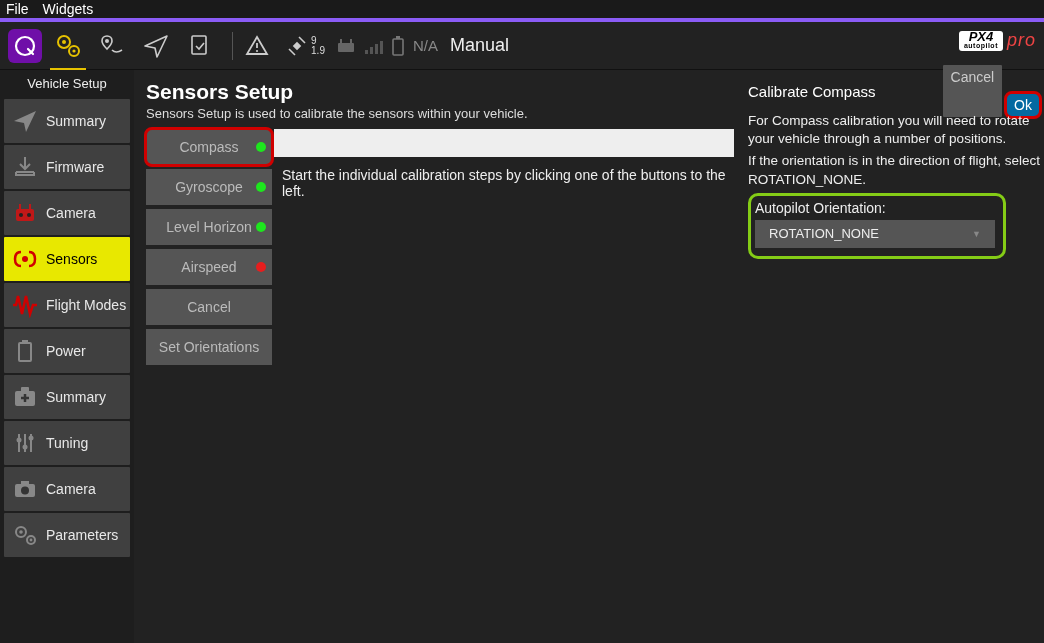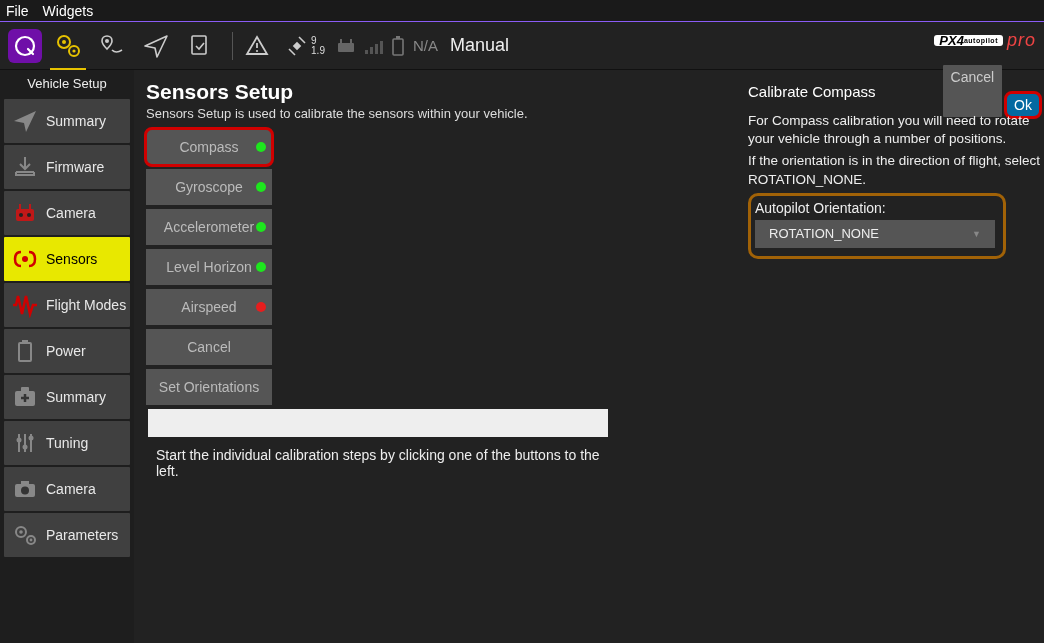--- a/index.html
+++ b/index.html
@@ -11,21 +11,21 @@
     overflow: hidden;
     font-size: 14px;
   }
   .menubar {
     height: 22px;
     background: #1a1a1a;
     display: flex;
     align-items: center;
     padding-left: 6px;
     font-size: 14px;
-    border-bottom: 1px solid #8b5cf6;
+    border-bottom: 4px solid #8b5cf6;
   }
   .menubar span { margin-right: 14px; cursor: default; }
   .toolbar {
     height: 48px;
     background: #222;
     display: flex;
     align-items: center;
     padding: 0 8px;
     border-bottom: 1px solid #111;
     position: relative;
@@ -56,21 +56,21 @@
   .tb-na { color: #888; margin: 0 6px; font-size: 15px; }
   .tb-mode { color: #eee; font-size: 18px; margin-left: 6px; }
   .brand {
     position: absolute; right: 8px; top: 8px;
     display: flex; align-items: center; gap: 4px;
     color: #bbb;
   }
   .brand-box {
     background:#fff; color:#000; font-weight:bold; font-style:italic;
     padding: 1px 5px 1px 5px; border-radius:3px; font-size:13px;
-    display:flex; flex-direction:row; line-height:9px; align-items:center;
+    display:flex; flex-direction:column; line-height:9px; align-items:center;
   }
   .brand-box small { font-size:7px; font-style:normal; letter-spacing:0.5px;}
   .brand-pro { font-style: italic; font-size: 18px; color:#ef4444; letter-spacing:1px;}
   .body {
     display: flex;
     height: calc(643px - 22px - 48px);
   }
   .sidebar {
     width: 134px;
     background: #1e1e1e;
@@ -102,21 +102,21 @@
     flex-shrink: 0;
   }
   .main {
     flex: 1;
     background: #222;
     padding: 10px 0 0 12px;
     position: relative;
   }
   .main h1 { font-size: 21px; font-weight: bold; margin-bottom: 2px; }
   .main .subtitle { font-size: 13px; color: #ddd; margin-bottom: 8px; }
-  .sensor-row { display:flex; align-items:flex-start;flex-direction:column; }
+  .sensor-row { display:flex; align-items:flex-start; }
   .sensor-col { width: 126px; }
   .sensor-btn {
     height: 36px;
     background: #555;
     margin-bottom: 4px;
     display:flex; align-items:center; justify-content:center;
     position: relative;
     color:#bbb;
     font-size:14px;
     cursor:pointer;
@@ -172,21 +172,21 @@
   .rp-label { font-size:14px; color:#eee; margin-top:8px; margin-bottom:4px; }
   .rp-select {
     background:#555; color:#eee; height:28px;
     display:flex; align-items:center; justify-content:space-between;
     padding:0 14px; width: 240px;
     font-size:13px;
     cursor:pointer;
   }
   .rp-select .tri { font-size:9px; color:#888; }
   .rp-orient-box {
-    border: 3px solid #a16207;
+    border: 3px solid #84cc16;
     border-radius: 10px;
     padding: 4px 6px 8px 4px;
     margin-top: 2px;
     width: 258px;
   }
 </style>
 </head>
 <body>
 
 <div class="menubar">
@@ -400,24 +400,20 @@
     <div class="subtitle">Sensors Setup is used to calibrate the sensors within your vehicle.</div>
 
     <div class="sensor-row">
       <div class="sensor-col">
         <div class="sensor-btn highlight">
           <span>Compass</span>
           <span class="dot green"></span>
         </div>
         <div class="sensor-btn">
           <span>Gyroscope</span>
-          <span class="dot green"></span>
-        </div>
-        <div class="sensor-btn">
-          <span>Accelerometer</span>
           <span class="dot green"></span>
         </div>
         <div class="sensor-btn">
           <span>Level Horizon</span>
           <span class="dot green"></span>
         </div>
         <div class="sensor-btn">
           <span>Airspeed</span>
           <span class="dot red"></span>
         </div>

